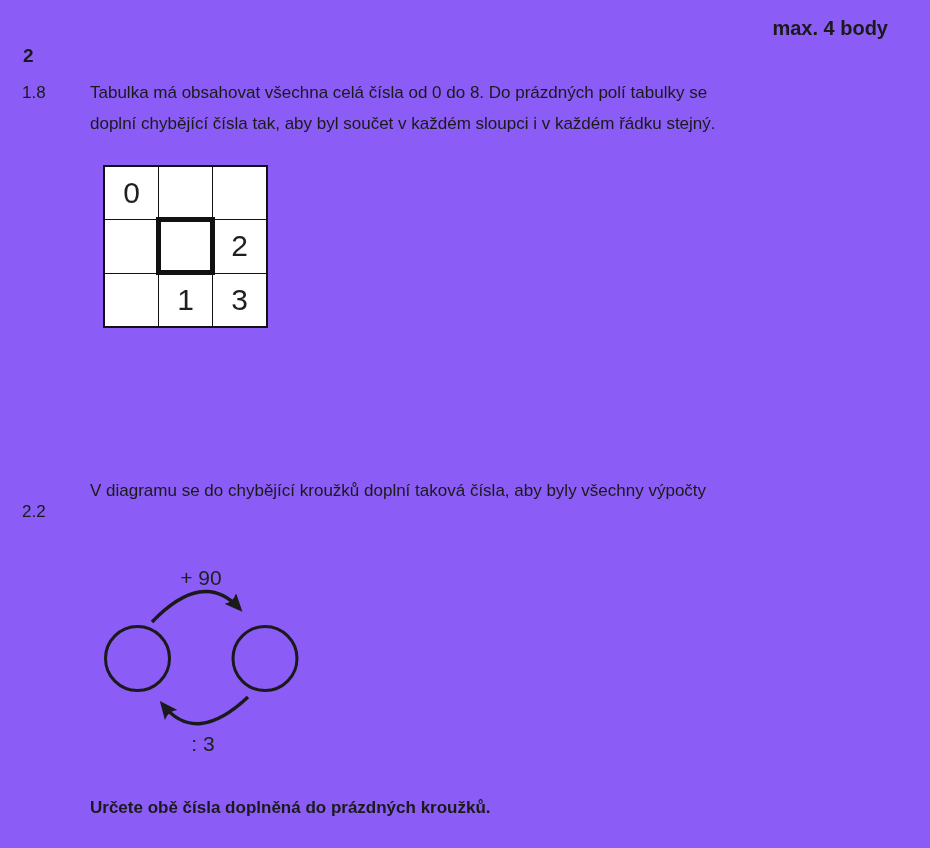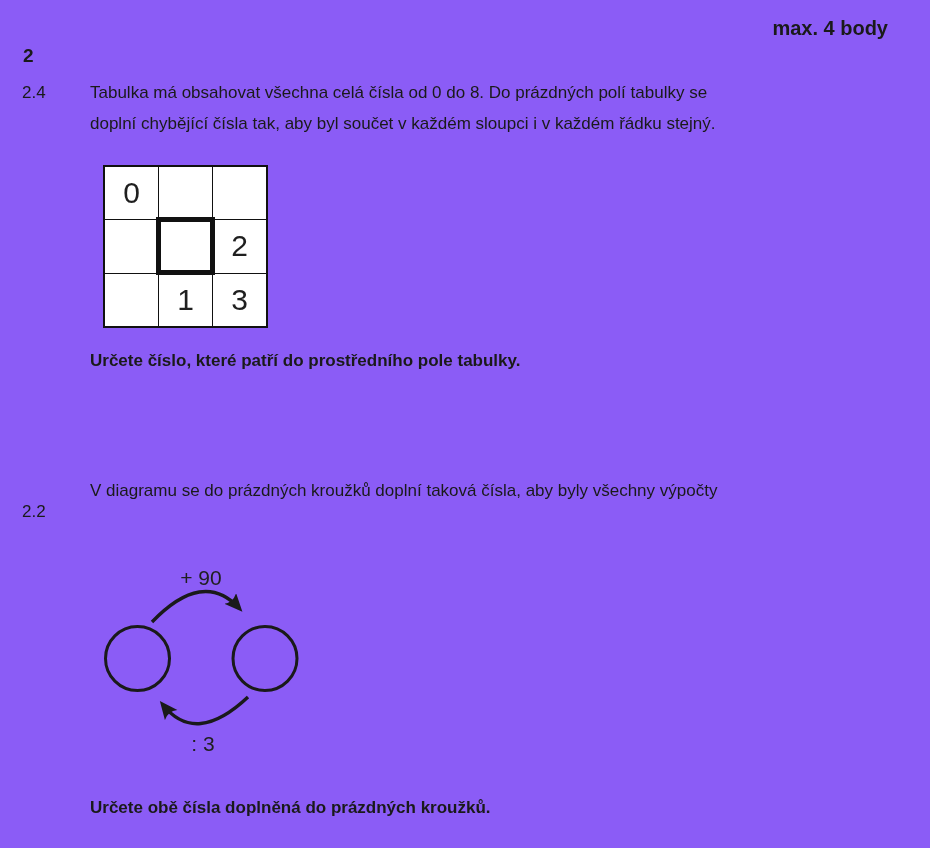--- a/index.html
+++ b/index.html
@@ -100,44 +100,43 @@
 </style>
 </head>
 <body>
 
 <div class="page">
 
   <div class="abs points-label">max. 4 body</div>
 
   <div class="abs section-number">2</div>
 
-  <div class="abs q-number" style="top:77px">2.4</div>
+  <div class="abs q-number" style="top:77px">1.8</div>
   <div class="abs q-text" style="top:77px">
     <div class="line">Tabulka má obsahovat všechna celá čísla od 0 do 8. Do prázdných polí tabulky se</div>
     <div class="line">doplní chybějící čísla tak, aby byl součet v každém sloupci i v každém řádku stejný.</div>
   </div>
 
   <div class="abs grid-table">
     <div class="grid-cell">0</div>
     <div class="grid-cell"></div>
     <div class="grid-cell"></div>
     <div class="grid-cell"></div>
     <div class="grid-cell"></div>
     <div class="grid-cell">2</div>
     <div class="grid-cell"></div>
     <div class="grid-cell">1</div>
     <div class="grid-cell">3</div>
     <div class="thick-cell-border"></div>
   </div>
 
-  <div class="abs task" style="top:345px">Určete číslo, které patří do prostředního pole tabulky.</div>
 
   <div class="abs q-number" style="top:496px">2.2</div>
   <div class="abs q-text" style="top:475px">
-    <div class="line">V diagramu se do prázdných kroužků doplní taková čísla, aby byly všechny výpočty</div>
+    <div class="line">V diagramu se do chybějící kroužků doplní taková čísla, aby byly všechny výpočty</div>
   </div>
 
   <svg class="abs diagram" viewBox="0 0 240 212" xmlns="http://www.w3.org/2000/svg">
     <defs>
       <marker id="arrowhead" markerUnits="userSpaceOnUse" markerWidth="20" markerHeight="18" refX="13" refY="8" orient="auto">
         <path d="M 0 0 L 18 8 L 0 16 Q 5 8 0 0 Z" fill="#1a1a1a"></path>
       </marker>
     </defs>
     <text x="116" y="27" text-anchor="middle">+ 90</text>
     <path d="M 67 64 Q 118 11 154 50" fill="none" stroke="#1a1a1a" stroke-width="3.4" marker-end="url(#arrowhead)"></path>

